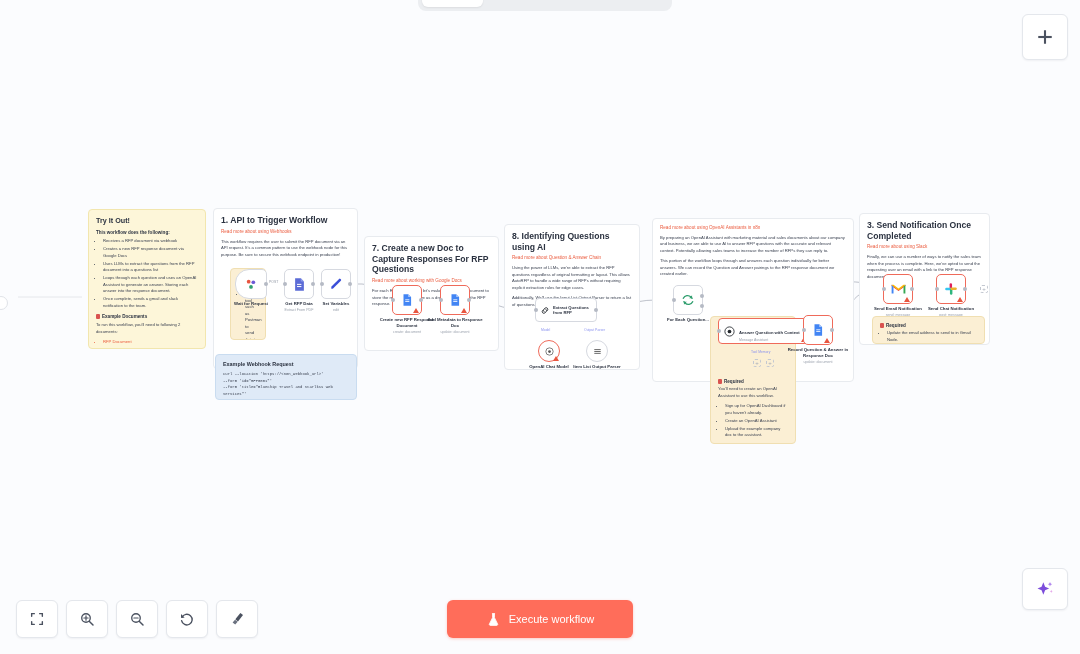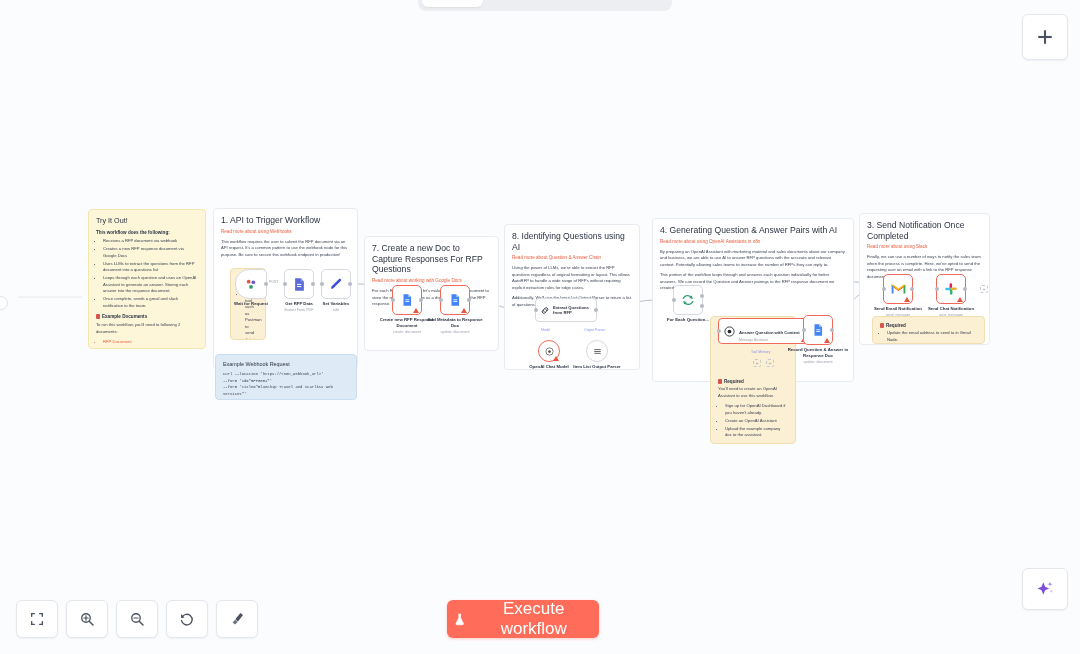--- a/index.html
+++ b/index.html
@@ -53,27 +53,27 @@
   #ai-assistant-button { right: 12px; bottom: 44px; width: 46px; height: 42px; }
 
   .bottom-toolbar {
     position: absolute; left: 16px; bottom: 16px;
     display: flex; gap: 8px;
   }
   .bottom-toolbar .fbtn { position: relative; width: 42px; height: 38px; }
 
   .execute-btn {
     position: absolute; left: 447px; bottom: 16px;
-    width: 152px; height: 38px;
+    width: 186px; height: 38px;
     background: #ff6d5a;
     color: #fff;
     border: none; border-radius: 6px;
     display: flex; align-items: center; justify-content: center;
     gap: 8px;
-    font-size: 17px;
+    font-size: 11px;
     font-family: "Liberation Sans", sans-serif;
     cursor: pointer;
     box-shadow: 0 1px 3px rgba(255,109,90,.35);
   }
 
   
   .left-handle {
     position: absolute; left: -6px; top: 296px;
     width: 14px; height: 14px;
     border: 1px solid #e0e3e8;
@@ -86,21 +86,21 @@
     position: absolute;
     border-radius: 4px;
     padding: 6px 7px;
     overflow: hidden;
   }
   .sticky.yellow { background: #fdf6d9; border: 1px solid #f2e6ae; }
   .sticky.blue   { background: #dfeaf7; border: 1px solid #c9dcf0; }
   .sticky.white  { background: #ffffff; border: 1px solid #e8ebef; }
   .sticky.tan    { background: #fbefd4; border: 1px solid #f0dfb2; }
 
-  .s-title { font-size: 7.2px; font-weight: normal; color: #2b3240; margin-bottom: 3px; line-height: 1.25; }
+  .s-title { font-size: 7.2px; font-weight: bold; color: #2b3240; margin-bottom: 3px; line-height: 1.25; }
   .s-title.big { font-size: 8.6px; }
   .s-link { font-size: 4.6px; color: #eb5c3f; margin-bottom: 4px; line-height: 1.3; }
   .s-body { font-size: 4.2px; color: #3a4150; line-height: 1.55; }
   .s-body p { margin: 0 0 4px; }
   .s-body ul { margin: 0 0 4px; padding-left: 7px; }
   .s-body li { margin-bottom: 1.5px; }
   .s-h { font-size: 4.6px; font-weight: bold; color: #2b3240; margin: 4px 0 2px; }
   .a-link { color: #eb5c3f; }
   .mono { font-family: "Liberation Mono", monospace; font-size: 3.9px; color: #3a4150; line-height: 1.75; }
   .warnbadge { display:inline-block; width:4px; height:5px; background:#d9534f; border-radius:1px; vertical-align:-1px; margin-right:2px; }
@@ -364,21 +364,20 @@
       <rect x="5" y="7" width="14" height="1.9" fill="#555"></rect>
         <rect x="5" y="11" width="14" height="1.9" fill="#555"></rect>
       <rect x="5" y="15" width="14" height="1.9" fill="#555"></rect>
     </svg>
   </div>
   <div class="nlabel" style="left:597px; top:364px;">
     <span>Item List Output Parser</span>
   </div>
 
   <div class="sticky white" style="left:652px; top:218px; width:202px; height:164px;">
-    <div class="s-title big">4. Generating Question &amp; Answer Pairs with AI</div>
     <div class="s-link">Read more about using OpenAI Assistants in n8n</div>
     <div class="s-body">
       <p>By preparing an OpenAI Assistant with marketing material and sales documents about our company and business, we are able to use AI to answer RFP questions with the accurate and relevant context. Potentially allowing sales teams to increase the number of RFPs they can reply to.</p>
       <p>This portion of the workflow loops through and answers each question individually for better answers. We can record the Question and Answer pairings to the RFP response document we created earlier.</p>
     </div>
   </div>
 
   <div class="node" style="left:673px; top:285px;">
     <svg width="14" height="14" viewBox="0 0 24 24">
       <path d="M4 9a8 8 0 0 1 13-2l2 2" stroke="#2f9e6e" stroke-width="2.4" fill="none" stroke-linecap="round"></path>

